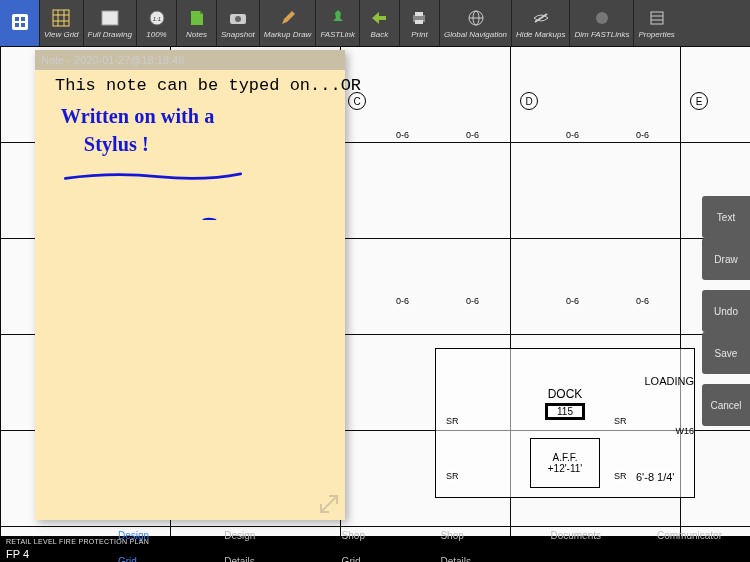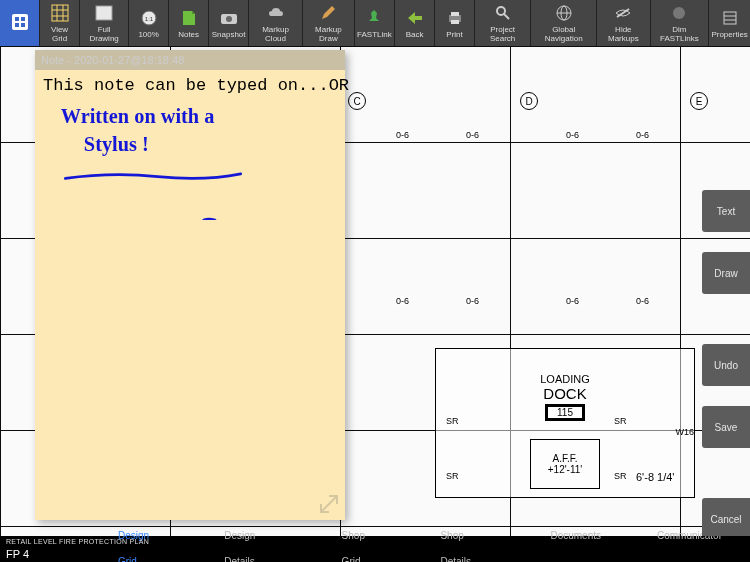--- a/index.html
+++ b/index.html
@@ -16,20 +16,21 @@
   .tb-btn {
     display: flex;
     flex-direction: column;
     align-items: center;
     justify-content: center;
     border-right: 1px solid #222;
     padding: 2px 4px;
     min-width: 40px;
     cursor: pointer;
     text-align: center;
+    font-style: italic;
   }
   .tb-btn .ico { width: 20px; height: 20px; display: flex; align-items: center; justify-content: center; margin-bottom: 2px; }
   .tb-btn.app { background: #3a67c9; color: #fff; }
   
   
   .canvas {
     position: relative;
     width: 750px;
     height: 490px;
     background: #fff;
@@ -80,21 +81,21 @@
     height: 20px;
     background: rgba(150,150,150,0.5);
     color: #ccc;
     font-size: 11px;
     line-height: 20px;
     padding-left: 6px;
   }
   .note-typed {
     font-family: "Courier New", monospace;
     font-size: 17px;
-    padding: 6px 8px;
+    padding: 6px 20px;
     color: #000;
     white-space: pre;
   }
   .note-stylus {
     position: absolute;
     top: 50px;
     left: 10px;
     width: 290px;
     height: 120px;
     color: #1418d6;
@@ -103,25 +104,25 @@
     position: absolute;
     right: 6px; bottom: 6px;
     width: 20px; height: 20px;
     opacity: 0.25;
   }
   
   
   .side-tools {
     position: absolute;
     right: 0;
-    top: 144px;
+    top: 150px;
     width: 48px;
     display: flex;
     flex-direction: column;
-    gap: 20px;
+    gap: 0;
     z-index: 20;
   }
   .side-btn {
     height: 42px;
     background: #5c5c5c;
     color: #e5e5e5;
     font-size: 10px;
     display: flex;
     align-items: center;
     justify-content: center;
@@ -221,28 +222,20 @@
     <div class="ico">
         <svg width="18" height="14">
           <rect x="1" y="3" width="16" height="10" rx="2" fill="#ccc"></rect>
           <circle cx="9" cy="8" r="3" fill="#666"></circle>
         </svg>
       </div>
     <span>Snapshot</span>
   </div>
   <div class="tb-btn">
     <div class="ico">
-        <svg width="18" height="14">
-          <path d="M4 10 Q2 10 2 7 Q2 5 5 5 Q5 2 9 2 Q13 2 13 5 Q16 5 16 8 Q16 10 14 10 Z" fill="#bbb"></path>
-        </svg>
-      </div>
-    <span>Markup Cloud</span>
-  </div>
-  <div class="tb-btn">
-    <div class="ico">
         <svg width="16" height="16">
           <path d="M2 14 L4 9 L12 1 L15 4 L7 12 Z" fill="#d8a050"></path>
         </svg>
       </div>
     <span>Markup Draw</span>
   </div>
   <div class="tb-btn">
     <div class="ico">
         <svg width="14" height="18">
           <path d="M7 1 L10 4 L9 9 L12 12 L7 12 L7 17 L7 12 L2 12 L5 9 L4 4 Z" fill="#4caf50"></path>
@@ -260,29 +253,20 @@
   </div>
   <div class="tb-btn">
     <div class="ico">
         <svg width="16" height="16">
           <rect x="2" y="5" width="12" height="7" fill="#888"></rect>
           <rect x="4" y="2" width="8" height="4" fill="#ddd"></rect>
           <rect x="4" y="10" width="8" height="4" fill="#ddd"></rect>
         </svg>
       </div>
     <span>Print</span>
-  </div>
-  <div class="tb-btn">
-    <div class="ico">
-        <svg width="16" height="16">
-          <circle cx="6" cy="6" r="4" fill="none" stroke="#ccc" stroke-width="2"></circle>
-          <line x1="9" y1="9" x2="14" y2="14" stroke="#ccc" stroke-width="2"></line>
-        </svg>
-      </div>
-    <span>Project Search</span>
   </div>
   <div class="tb-btn">
     <div class="ico">
         <svg width="16" height="16">
           <circle cx="8" cy="8" r="7" fill="none" stroke="#ccc"></circle>
           <ellipse cx="8" cy="8" rx="3" ry="7" fill="none" stroke="#ccc"></ellipse>
           <line x1="1" y1="8" x2="15" y2="8" stroke="#ccc"></line>
         </svg>
       </div>
     <span>Global Navigation</span>
@@ -332,22 +316,22 @@
   <div class="bp-label" style="left:395px; top:84px;">0-6</div>
   <div class="bp-label" style="left:465px; top:84px;">0-6</div>
   <div class="bp-label" style="left:565px; top:84px;">0-6</div>
   <div class="bp-label" style="left:635px; top:84px;">0-6</div>
   <div class="bp-label" style="left:395px; top:250px;">0-6</div>
   <div class="bp-label" style="left:465px; top:250px;">0-6</div>
   <div class="bp-label" style="left:565px; top:250px;">0-6</div>
   <div class="bp-label" style="left:635px; top:250px;">0-6</div>
 
   <div class="bp-box" style="left:435px; top:302px; width:260px; height:150px;">
-    <div style="font-size:11px; margin-top:18px;">LOADING</div>
-    <div style="font-size:15px;text-align:center;">DOCK</div>
+    <div style="font-size:11px; margin-top:18px;text-align:right;">LOADING</div>
+    <div style="font-size:12px;text-align:center;">DOCK</div>
     <div style="border:3px solid #000000; width:40px; margin:2px auto; font-size:10px;">115</div>
     <div style="font-size:9px; margin-top:4px;text-align:right;">W16</div>
     <div style="border:1px solid #000; width:70px; margin:2px auto; font-size:10px; padding:13px;">
       <div>A.F.F.</div>
       <div>+12'-11'</div>
     </div>
   </div>
   <div class="bp-label" style="left:635px; top:425px; font-size:11px;">6'-8 1/4'</div>
   <div class="bp-label" style="left:445px; top:370px;">SR</div>
   <div class="bp-label" style="left:445px; top:425px;">SR</div>

